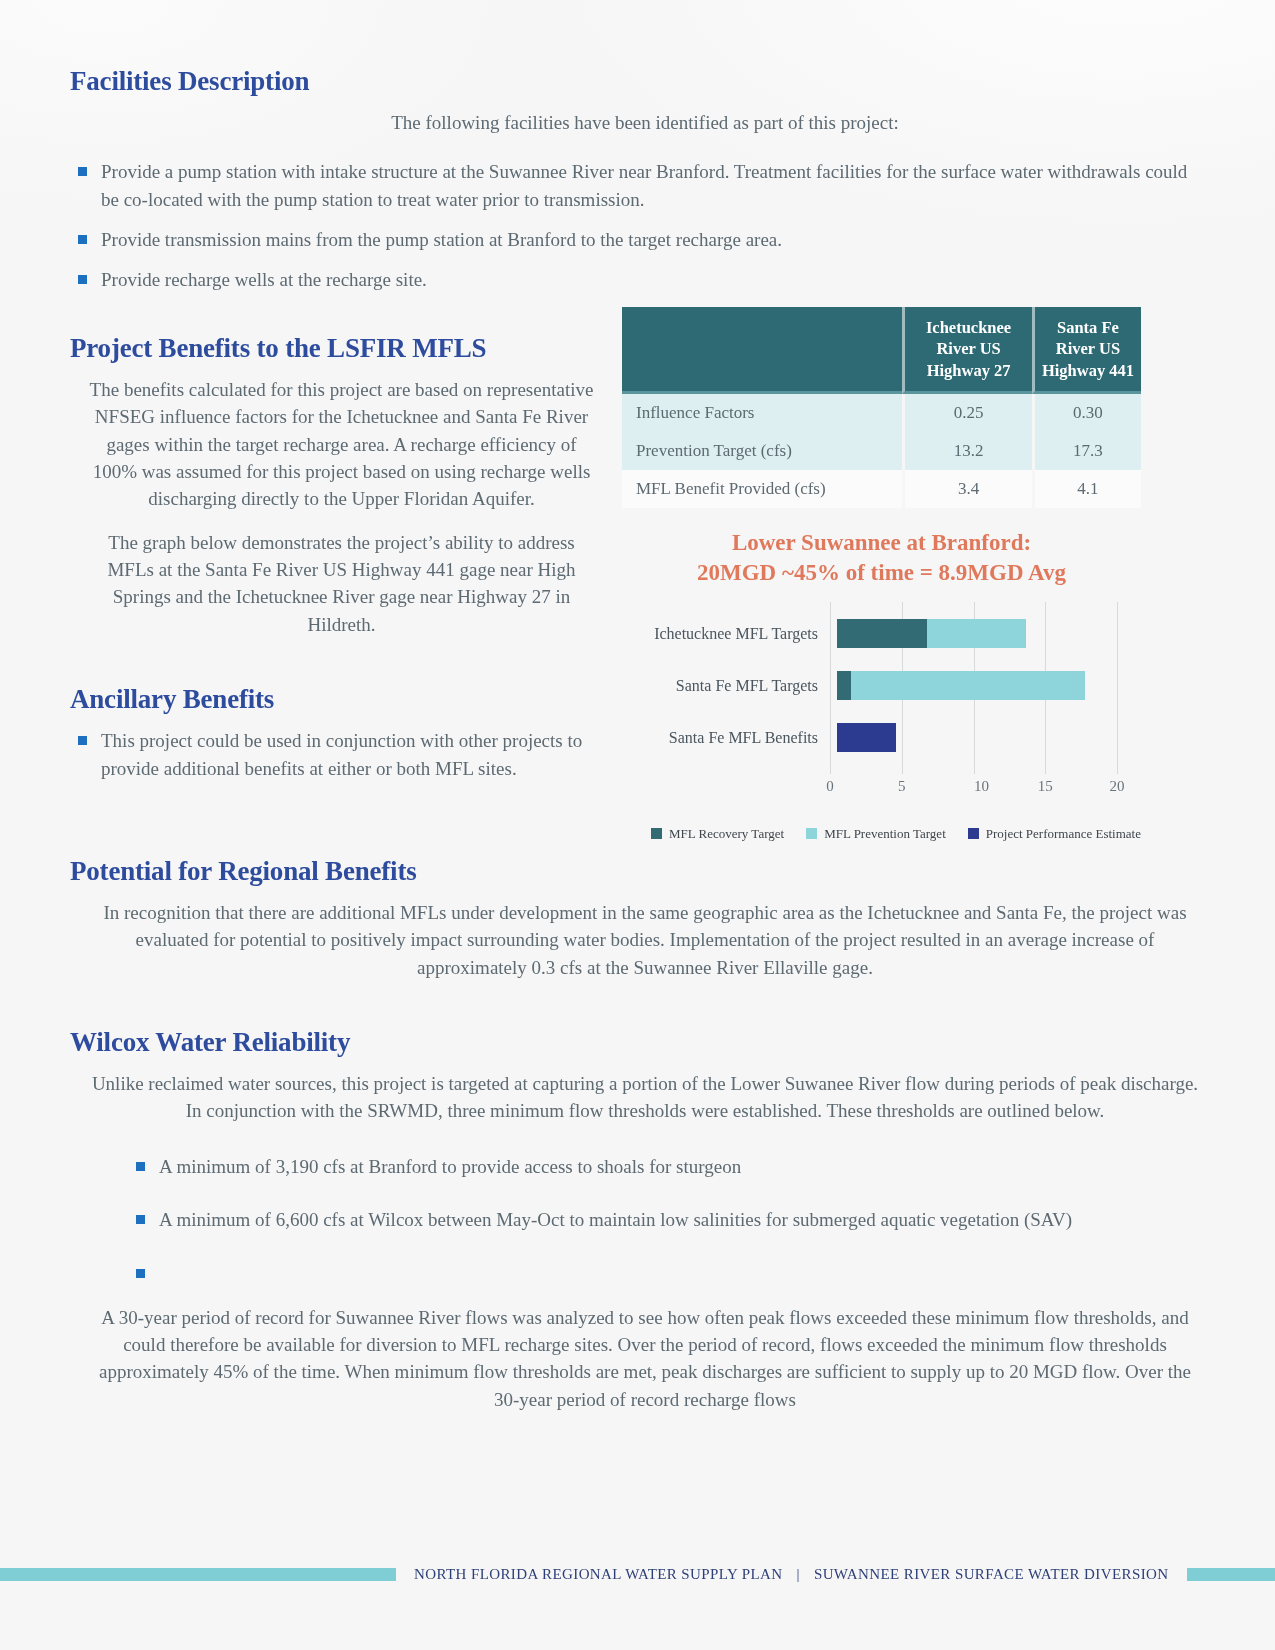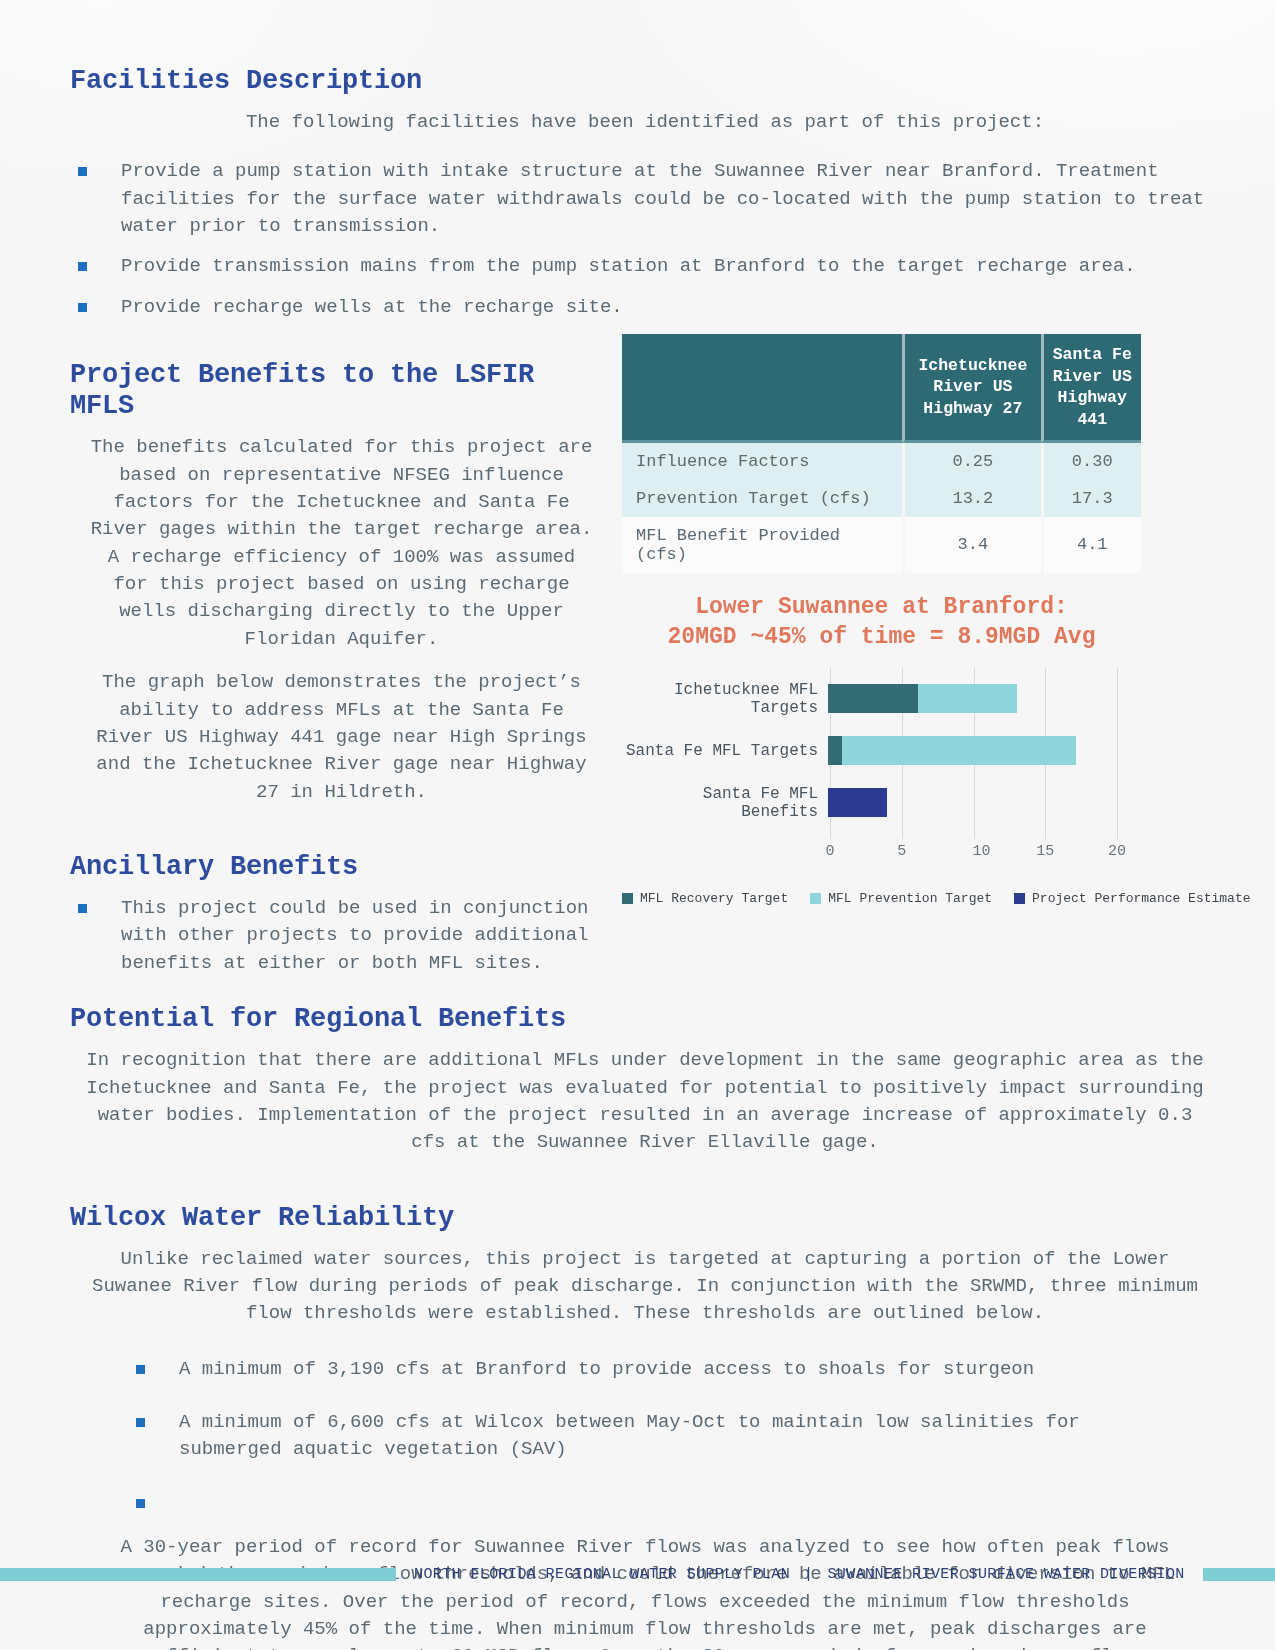--- a/index.html
+++ b/index.html
@@ -4,21 +4,21 @@
 <style>
   html,body{margin:0;padding:0;background:#e9eaeb;}
   .page{
     position:relative;
     width:1275px;height:1650px;
     margin:0 auto;
     background:
       radial-gradient(900px 420px at 88% -2%, #fdfdfd 0%, rgba(252,252,252,0) 65%),
       radial-gradient(700px 360px at 8% 0%, #fbfbfc 0%, rgba(250,250,251,0) 60%),
       #f6f6f7;
-    font-family:Liberation Mono, monospace;
+    font-family:Liberation Serif, serif;
     color:#5d6a72;
     overflow:hidden;
   }
   .content{padding:0 70px;}
   h1.sec{
     color:#2e4c9e;
     font-size:27px;
     font-weight:bold;
     letter-spacing:-0.2px;
     margin:0 0 12px 0;
@@ -29,21 +29,21 @@
     line-height:1.44;
     margin:0 0 16px 15px;
     text-align:center;
   }
   
   .bullet{display:flex;align-items:flex-start;margin:0 0 13px 0;}
   .bullet .sq{
     flex:none;width:9px;height:9px;background:#1d6fc0;
     margin:9px 0 0 8px;
   }
-  .bullet .btxt{font-size:19px;line-height:1.44;margin-left:34px;}
+  .bullet .btxt{font-size:19px;line-height:1.44;margin-left:14px;}
   .bullet.indented .sq{margin-left:66px;}
   .bullet.indented{margin-bottom:26px;}
   
   .two-col{display:flex;margin-top:8px;}
   .col-left{width:528px;flex:none;padding-top:26px;}
   .col-right{width:519px;flex:none;margin-left:24px;}
   .ancillary-gap{height:30px;}
   
   table.benefits{width:100%;border-collapse:separate;border-spacing:0;}
   table.benefits th{
@@ -66,32 +66,32 @@
   .chart{margin-top:20px;}
   .chart-title{
     color:#e0795c;font-weight:bold;font-size:23px;line-height:1.3;
     text-align:center;margin-bottom:14px;
   }
   .chart-plot{position:relative;padding:6px 0 10px 0;}
   .chart-grid{position:absolute;top:0;bottom:0;left:208px;right:24px;}
   .chart-grid .gl{position:absolute;top:0;bottom:0;width:1px;background:#d7dadc;}
   .bar-row{display:flex;align-items:center;height:52px;position:relative;}
   .bar-label{
-    flex:none;width:196px;text-align:right;padding-right:10px;
+    flex:none;width:196px;text-align:right;padding-right:19px;
     font-size:16px;color:#4a555d;
   }
   .bar-track{flex:none;position:relative;height:29px;width:287px;}
   .bar-seg{position:absolute;top:0;bottom:0;}
   .chart-ticks{position:relative;height:20px;margin:2px 24px 0 208px;}
   .chart-ticks .tk{
     position:absolute;transform:translateX(-50%);
     font-size:15px;color:#6a747b;top:2px;
   }
   .chart-legend{
-    display:flex;justify-content:space-between;gap:22px;
+    display:flex;justify-content:flex-end;gap:22px;
     margin-top:30px;font-size:13px;color:#3f464c;white-space:nowrap;
   }
   .legend-item{display:flex;align-items:center;gap:7px;}
   .legend-sw{width:11px;height:11px;flex:none;}
   
   .regional{margin-top:14px;}
   .source{margin-top:46px;}
   .source-bullets{margin-top:28px;}
   .closing{margin-top:36px;}
   

